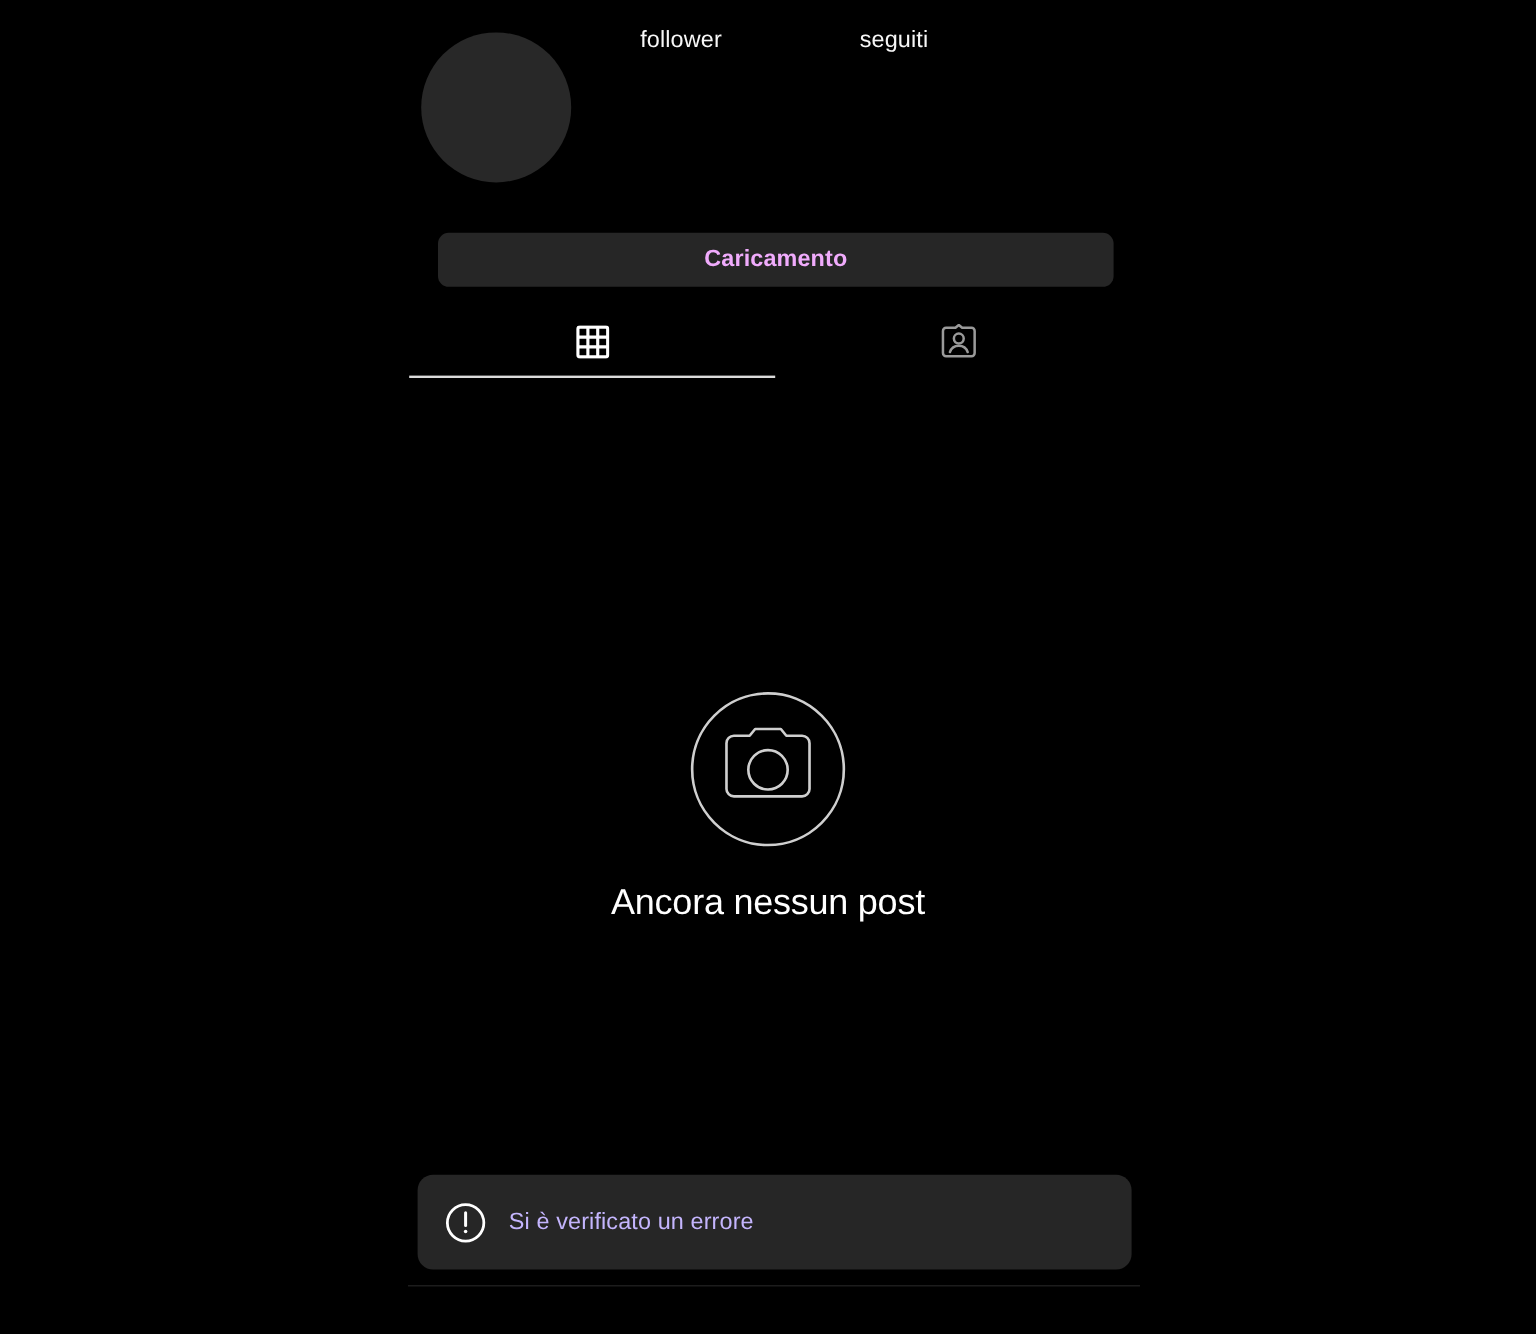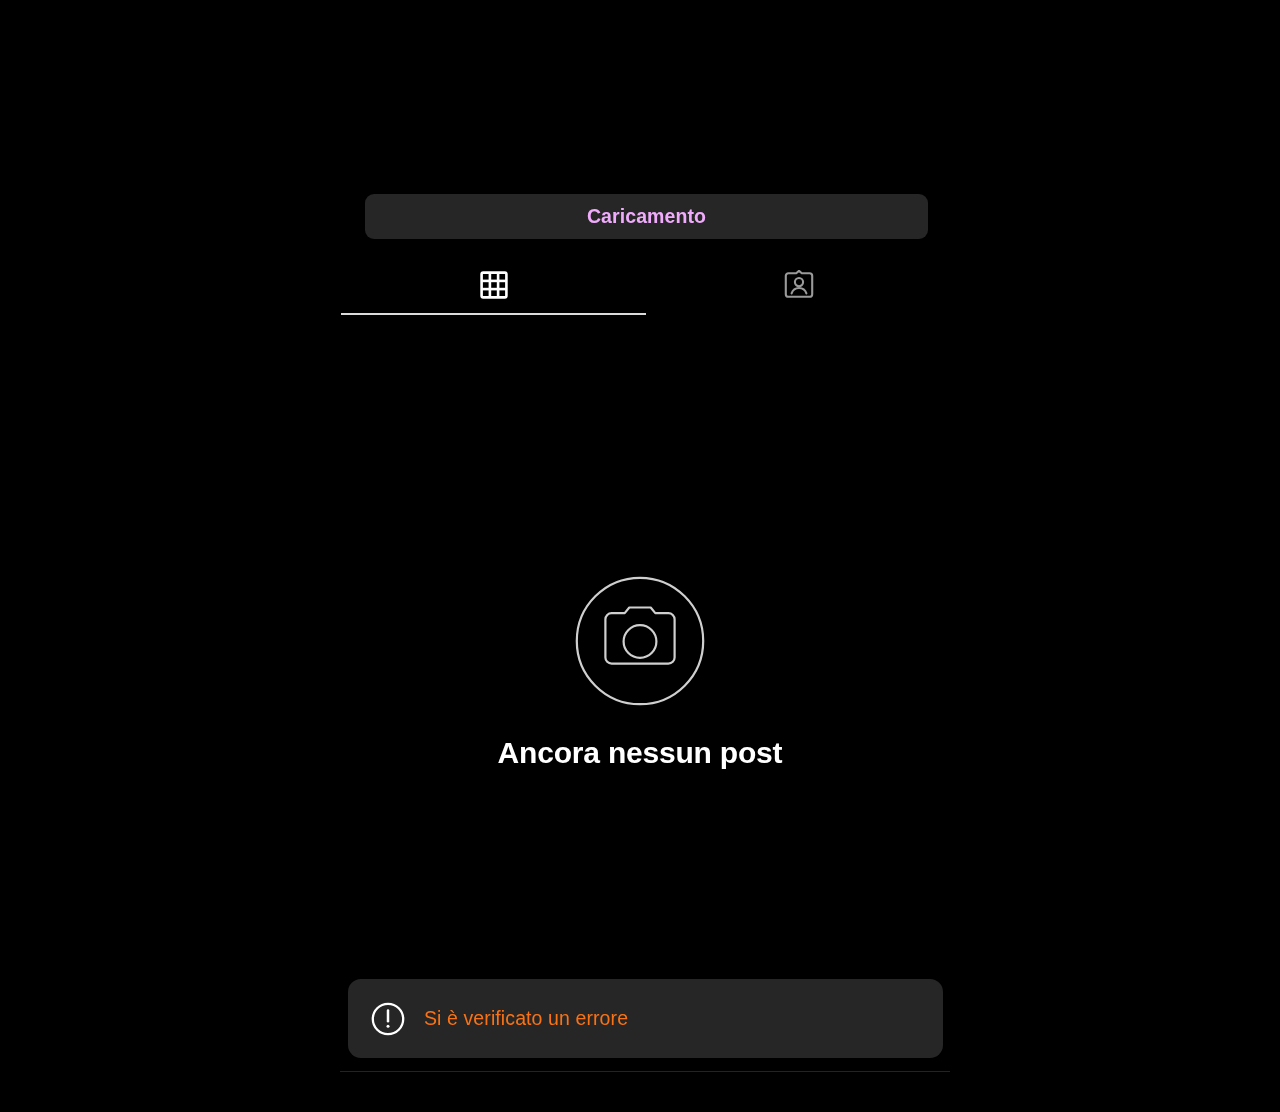--- a/index.html
+++ b/index.html
@@ -130,21 +130,21 @@
   .empty-icon-wrap {
     width: 1280px;
     height: 166px;
     display: flex;
     align-items: center;
     justify-content: center;
   }
   .empty-title {
     margin-top: 10px;
     font-size: 30px;
-    font-weight: bold;
+    font-weight: normal;
     color: #ffffff;
     letter-spacing: -0.2px;
   }
 
   
   .toast {
     position: absolute;
     left: 348px;
     top: 979px;
     width: 595px;
@@ -158,40 +158,54 @@
   }
   .toast-icon {
     width: 34px;
     height: 34px;
     flex: 0 0 34px;
     line-height: 0;
   }
   .toast-text {
     margin-left: 19px;
     font-size: 19.5px;
-    color: #f97316;
+    color: #c4b5fd;
     letter-spacing: 0.1px;
     white-space: nowrap;
   }
 
   
   .bottom-divider {
     position: absolute;
     left: 340px;
     top: 1071px;
     width: 610px;
     height: 1px;
     background: #232323;
   }
 </style>
 </head>
 <body>
 
 <div class="screen">
 
+  <div class="profile-header">
+
+    <div class="avatar"></div>
+
+    <div class="stats">
+      <div class="stat stat-followers">
+        <span>follower</span>
+      </div>
+      <div class="stat stat-following">
+        <span>seguiti</span>
+      </div>
+    </div>
+
+  </div>
 
   <div class="action-row">
     <button class="action-button">Caricamento</button>
   </div>
 
   <div class="tabs">
 
     <div class="tab active">
       <span class="tab-icon">
         <svg width="28" height="28" viewBox="0 0 28 28" aria-hidden="true">

